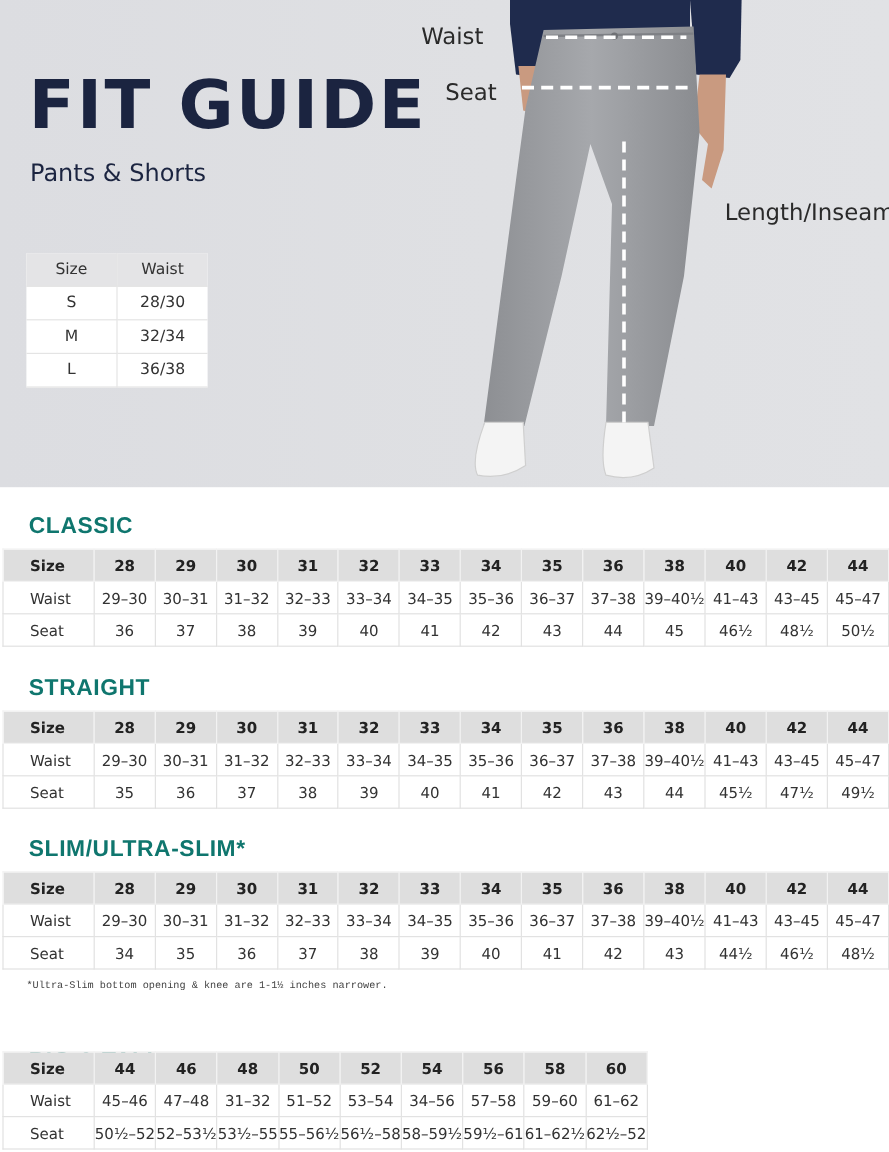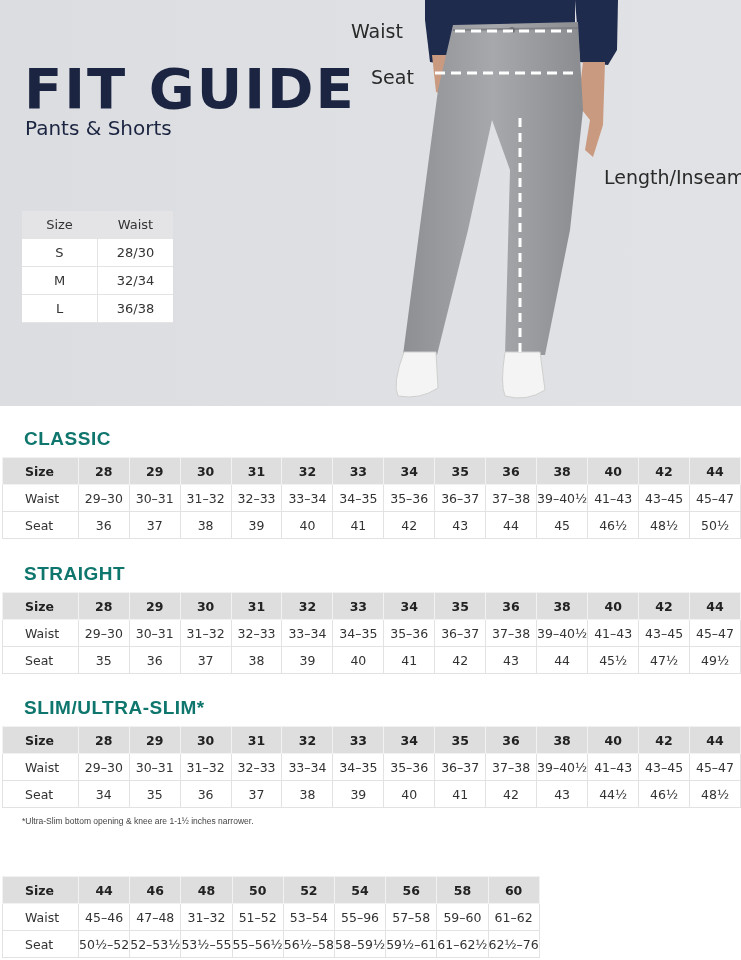--- a/index.html
+++ b/index.html
@@ -1,36 +1,36 @@
 <!DOCTYPE html>
 <html><head>
 <meta charset="utf-8">
 <style>
   html, body { margin:0; padding:0; }
   body { width:741px; height:960px; background:#ffffff; font-family:"Liberation Sans", "DejaVu Sans", sans-serif; color:#2a2a2a; position:relative; overflow:hidden; }
   .hero { position:absolute; left:0; top:0; width:741px; height:406px; background:linear-gradient(90deg,#dcdde1 0%, #dfe0e3 55%, #e1e2e5 100%); overflow:hidden; }
   .title { position:absolute; left:24px; top:56px; font-size:56px; font-weight:bold; letter-spacing:2px; color:#1b2440; font-family:"DejaVu Sans", sans-serif;text-align:right; }
-  .subtitle { position:absolute; left:25px; top:116px; font-size:20px; color:#1b2440; font-family:"DejaVu Sans", sans-serif; }
+  .subtitle { position:absolute; left:25px; top:132px; font-size:20px; color:#1b2440; font-family:"DejaVu Sans", sans-serif; }
   .mini { position:absolute; left:22px; top:211px; border-collapse:collapse; background:#fff; }
   .mini td { width:75px; height:27px; text-align:center; font-size:13px; color:#333; font-family:"DejaVu Sans", sans-serif; border-bottom:1px solid #e4e4e4; border-right:1px solid #e4e4e4; padding:0; }
   .mini tr.head td { background:#e4e4e6; }
   .mini td:last-child { border-right:none; }
 
   
   .photo { position:absolute; left:380px; top:0; width:361px; height:406px; }
   .lbl { position:absolute; font-size:19px; color:#2a2a2a; font-family:"DejaVu Sans", sans-serif; }
 
   .section-title { position:absolute; left:24px; font-size:19px; font-weight:bold; color:#0f766e; font-family:Liberation Sans, sans-serif; letter-spacing:0.5px; }
   table.fit { position:absolute; left:2px; border-collapse:collapse; }
   table.fit td { height:26px; text-align:center; font-size:12.5px; color:#333; border:1px solid #e2e2e2; padding:0; font-family:"DejaVu Sans", sans-serif; white-space:nowrap; }
   table.fit tr.head td { background:#dedede; font-weight:bold; color:#222; border-color:#f2f2f2; }
   table.fit td.rowlabel { text-align:left; padding-left:22px; width:53px; }
   table.fit tr.head td.rowlabel { font-weight:bold; }
   table.fit td.c { width:50px; }
-  .note { position:absolute; left:22px; top:816px; font-size:8.5px; color:#444; font-family:Liberation Sans, sans-serif; }
+  .note { position:absolute; left:22px; top:816px; font-size:8.5px; color:#444; font-family:Liberation Mono, monospace; }
 </style>
 </head>
 <body>
 
 <div class="hero">
   <div class="title">FIT GUIDE</div>
   <div class="subtitle">Pants &amp; Shorts</div>
 
   <table class="mini">
     <tbody>
@@ -265,31 +265,31 @@
     <td class="c">58</td>
     <td class="c">60</td>
   </tr>
   <tr>
     <td class="rowlabel">Waist</td>
     <td class="c">45–46</td>
     <td class="c">47–48</td>
     <td class="c">31–32</td>
     <td class="c">51–52</td>
     <td class="c">53–54</td>
-    <td class="c">55–96</td>
+    <td class="c">34–56</td>
     <td class="c">57–58</td>
     <td class="c">59–60</td>
     <td class="c">61–62</td>
   </tr>
   <tr>
     <td class="rowlabel">Seat</td>
     <td class="c">50½–52</td>
     <td class="c">52–53½</td>
     <td class="c">53½–55</td>
     <td class="c">55–56½</td>
     <td class="c">56½–58</td>
     <td class="c">58–59½</td>
     <td class="c">59½–61</td>
     <td class="c">61–62½</td>
-    <td class="c">62½–76</td>
+    <td class="c">62½–52</td>
   </tr>
 </tbody>
   </table>
 
 </body></html>

